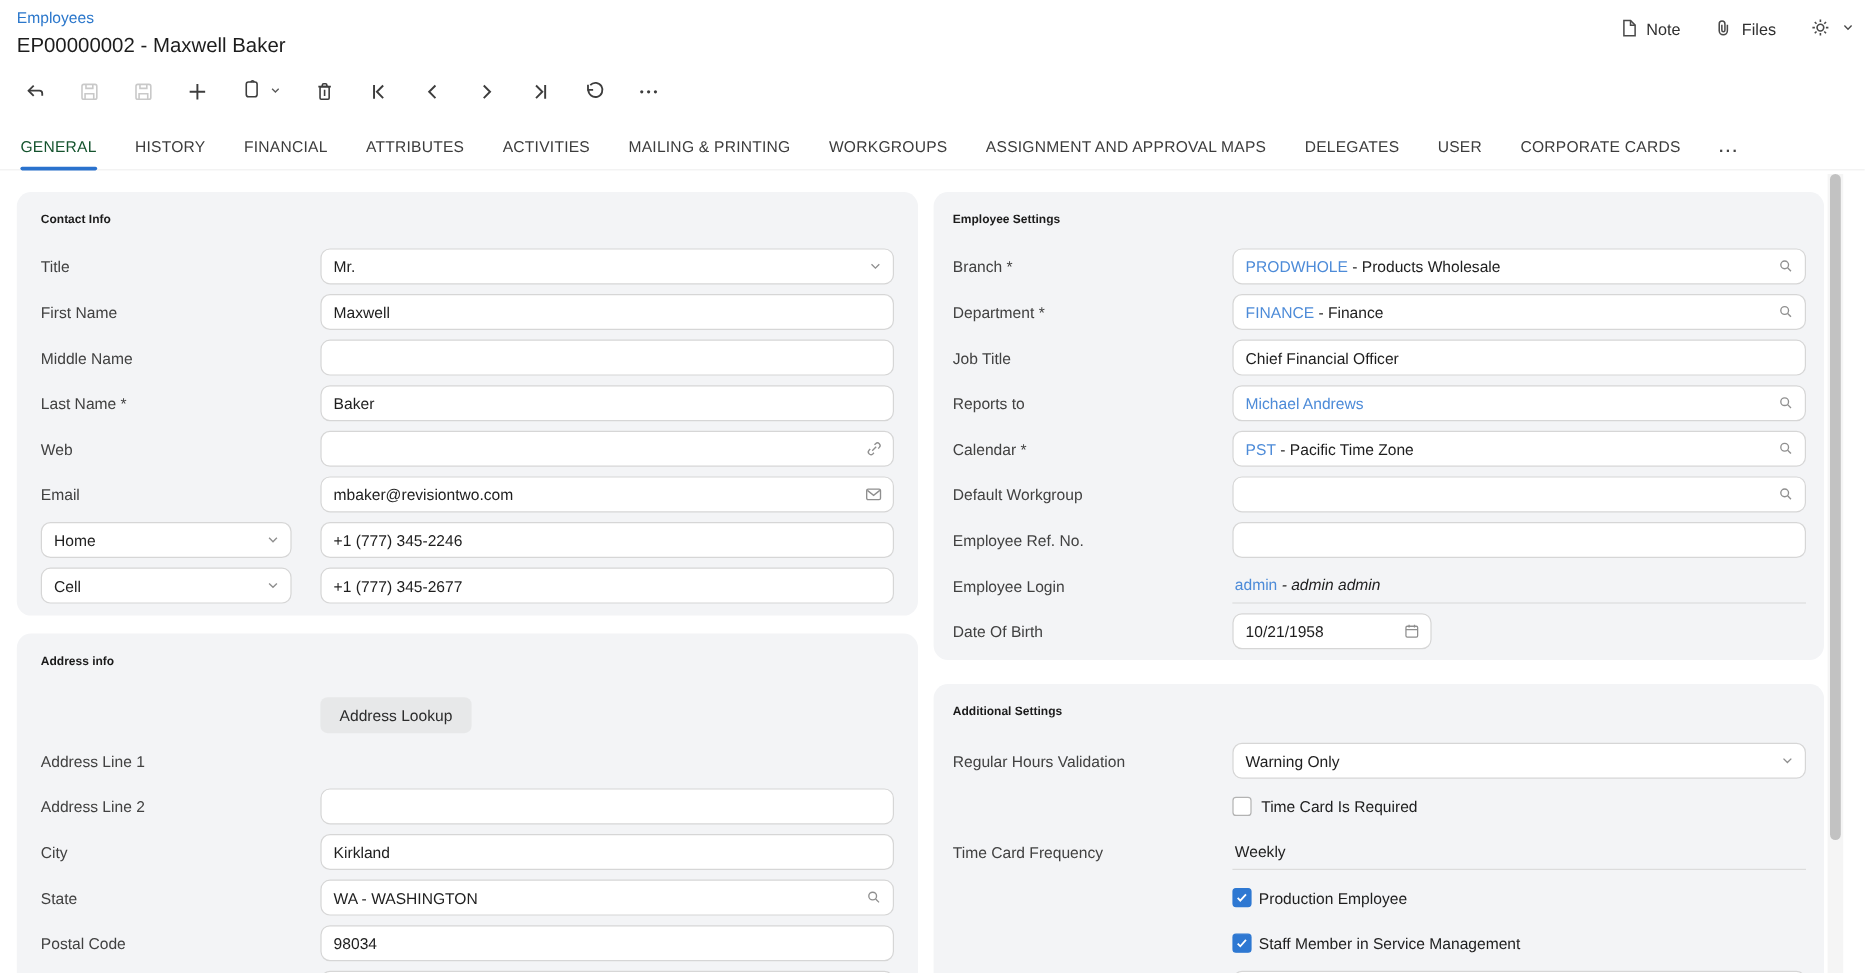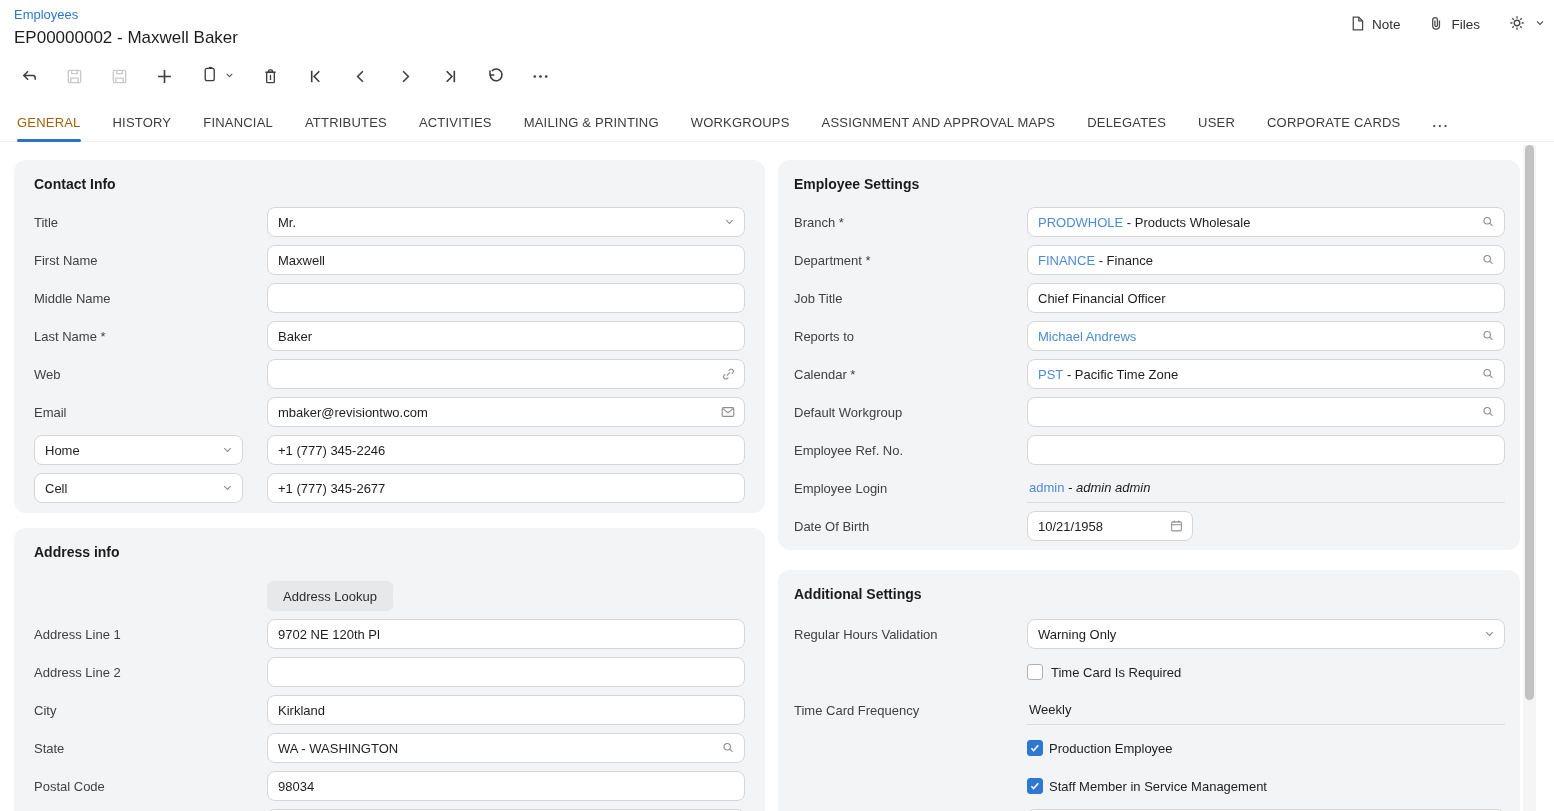--- a/index.html
+++ b/index.html
@@ -24,28 +24,28 @@
   .tbtn { width:19px; height:19px; display:flex; align-items:center; justify-content:center;
     color:#3d3d3d; cursor:pointer; flex:none; }
   .tbtn.disabled { color:#c9c9c9; cursor:default; }
   .tbtn.with-caret { width:auto; gap:5px; }
   .tbtn .caret { color:#5a5a5a; }
   
   .tab-bar { position:absolute; top:106px; left:0; right:0; height:36px; display:flex; align-items:center;
     gap:32px; padding-left:17px; border-bottom:1px solid #f0f0f0; }
   .tab { position:relative; font-size:13px; color:#3c3c3c; letter-spacing:.2px; height:36px;
     line-height:34px; cursor:pointer; white-space:nowrap; }
-  .tab.active { color:#a16207; }
+  .tab.active { color:#14532d; }
   .tab.active::after { content:""; position:absolute; left:0; right:0; bottom:0; height:3px;
     border-radius:2px; background:#2a72cd; }
   .tab.overflow { font-weight:bold; letter-spacing:2px; color:#454545; }
   
   .content { position:absolute; top:145px; left:0; right:0; bottom:0; overflow:hidden; background:#fff; }
   .card { position:absolute; background:#f3f4f6; border-radius:12px; padding:14px 20px 10px; overflow:hidden; }
-  .card h2 { font-size:14px; font-weight:bold; color:#1b1b1b; margin:0 0 13px; height:20px; line-height:20px; }
+  .card h2 { font-size:10px; font-weight:bold; color:#1b1b1b; margin:0 0 13px; height:20px; line-height:20px; }
   .card.right { padding-left:16px; padding-right:15px; }
   .row { display:flex; align-items:center; height:30px; margin-bottom:8px; }
   .lbl { width:233px; flex:none; color:#414141; padding-right:10px; }
   .fld { position:relative; flex:1; height:30px; background:#fff; border:1px solid #d6d6d6; border-radius:8px;
     display:flex; align-items:center; padding:0 28px 0 10px; color:#1e1e1e; cursor:text; overflow:hidden; white-space:nowrap; }
   .fld .ficon { position:absolute; right:8px; top:50%; transform:translateY(-50%); display:flex; color:#8f8f8f; }
   .fld.no-icon { padding-right:12px; }
   .fld .link { color:#4d8bd8; }
   .fld.select { cursor:pointer; }
   .sel-narrow { flex:none; width:209px; margin-right:24px; }
@@ -283,23 +283,20 @@
   </div>
 
   <div class="card" style="left:14px; top:383px; width:751px; height:330px;">
     <h2 style="margin-bottom:19px;">Address info</h2>
     <div class="row">
       <span class="lbl"></span>
       <button class="ghost-btn">Address Lookup</button>
     </div>
     <div class="row">
       <span class="lbl">Address Line 1</span>
-      <div class="fld no-icon">
-          <span>9702 NE 120th Pl</span>
-        </div>
     </div>
     <div class="row">
       <span class="lbl">Address Line 2</span>
       <div class="fld no-icon">
           <span></span>
         </div>
     </div>
     <div class="row">
       <span class="lbl">City</span>
       <div class="fld no-icon">

